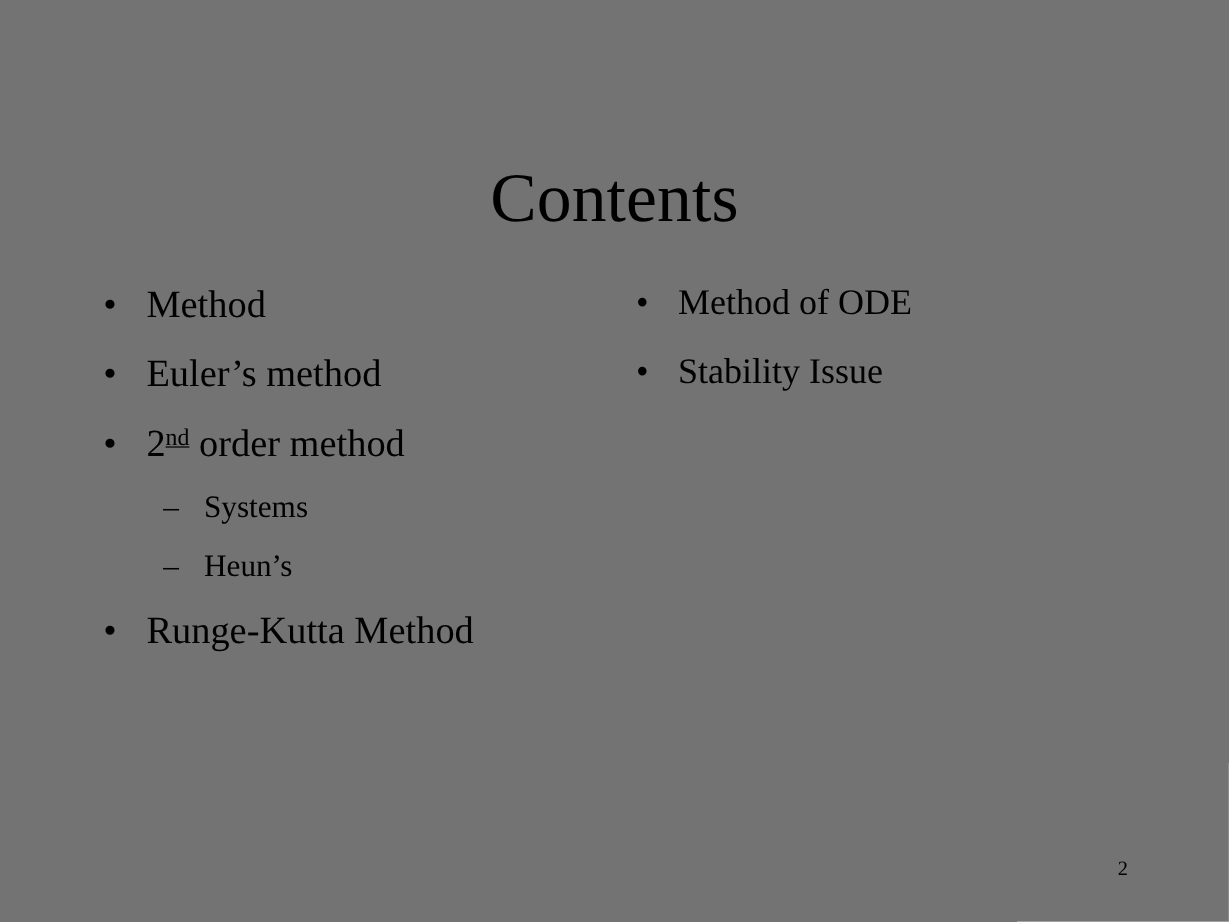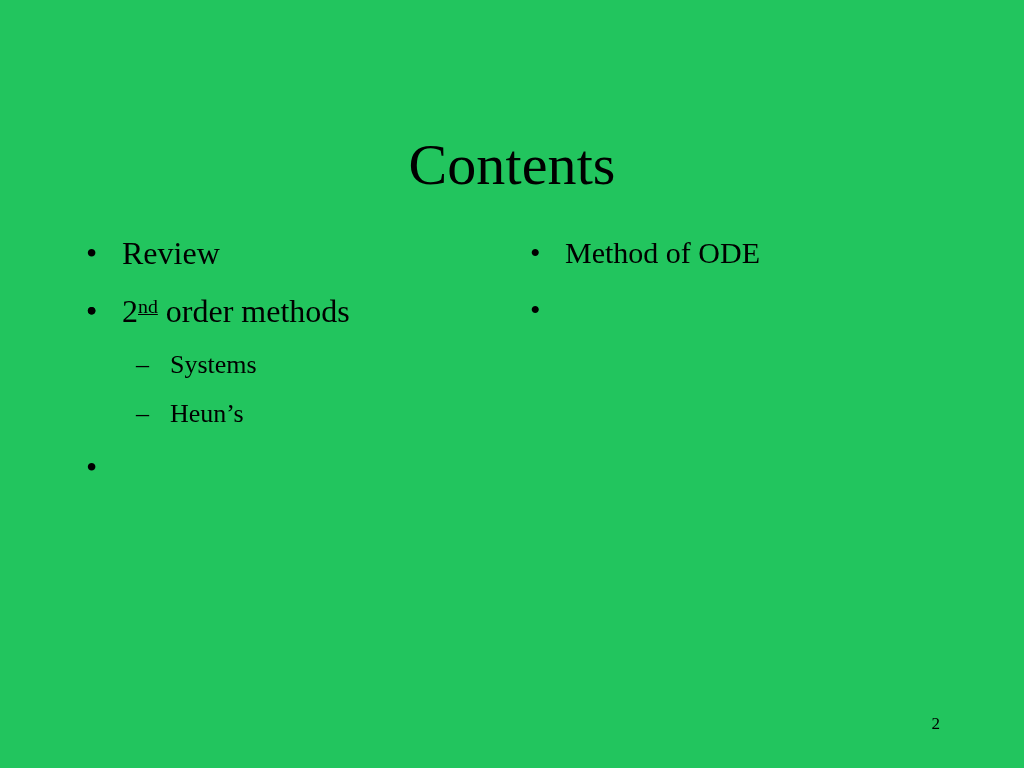--- a/index.html
+++ b/index.html
@@ -13,21 +13,21 @@
     height: 768px;
     overflow: hidden;
     font-family: "Liberation Serif", "DejaVu Serif", serif;
     color: #000000;
     -webkit-font-smoothing: antialiased;
   }
   .slide {
     position: relative;
     width: 1024px;
     height: 768px;
-    background: #22c55e;
+    background: #737373;
   }
 
   
   .slide-title {
     position: absolute;
     left: 0;
     top: 96px;
     width: 1024px;
     text-align: center;
     font-size: 58px;
@@ -129,62 +129,65 @@
 
   <h1 class="slide-title">Contents</h1>
 
   <div class="body-area">
 
     <div class="column column-left">
       <ul class="bullets">
 
         <li class="bullet-l1">
           <span class="marker">•</span>
-          <span>Review</span>
+          <span>Method</span>
         </li>
 
         <li class="bullet-l1">
           <span class="marker">•</span>
+          <span>Euler’s method</span>
         </li>
 
         <li class="bullet-l1">
           <span class="marker">•</span>
-          <span>2</span><sup class="ordinal">nd</sup><span> order methods</span>
+          <span>2</span><sup class="ordinal">nd</sup><span> order method</span>
         </li>
 
         <li style="list-style:none;">
           <ul class="sub-bullets">
             <li class="bullet-l2">
               <span class="marker">–</span>
               <span>Systems</span>
             </li>
             <li class="bullet-l2">
               <span class="marker">–</span>
               <span>Heun’s</span>
             </li>
           </ul>
         </li>
 
         <li class="bullet-l1">
           <span class="marker">•</span>
+          <span>Runge-Kutta Method</span>
         </li>
 
       </ul>
     </div>
 
     <div class="column column-right">
       <ul class="bullets">
 
         <li class="bullet-l1">
           <span class="marker">•</span>
           <span>Method of ODE</span>
         </li>
 
         <li class="bullet-l1">
           <span class="marker">•</span>
+          <span>Stability Issue</span>
         </li>
 
       </ul>
     </div>
 
   </div>
 
   <div class="page-number">2</div>
 
 </div>

